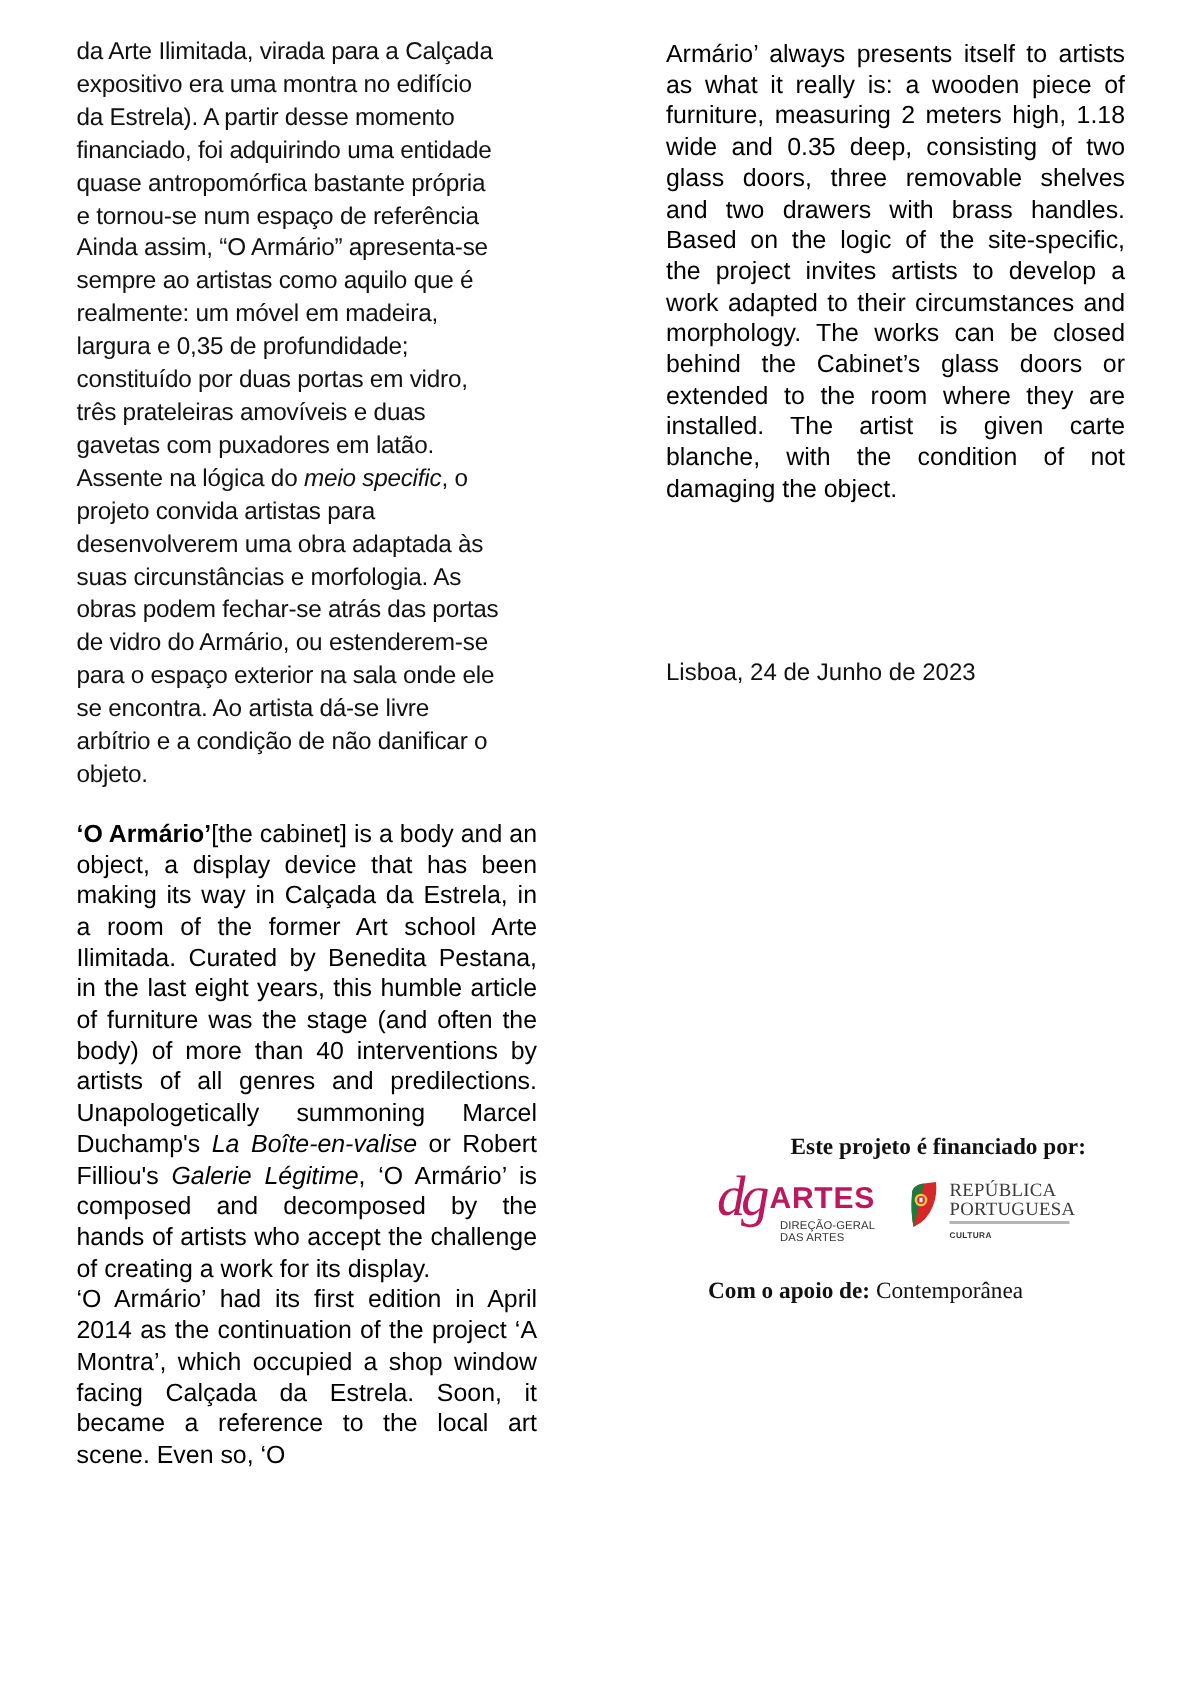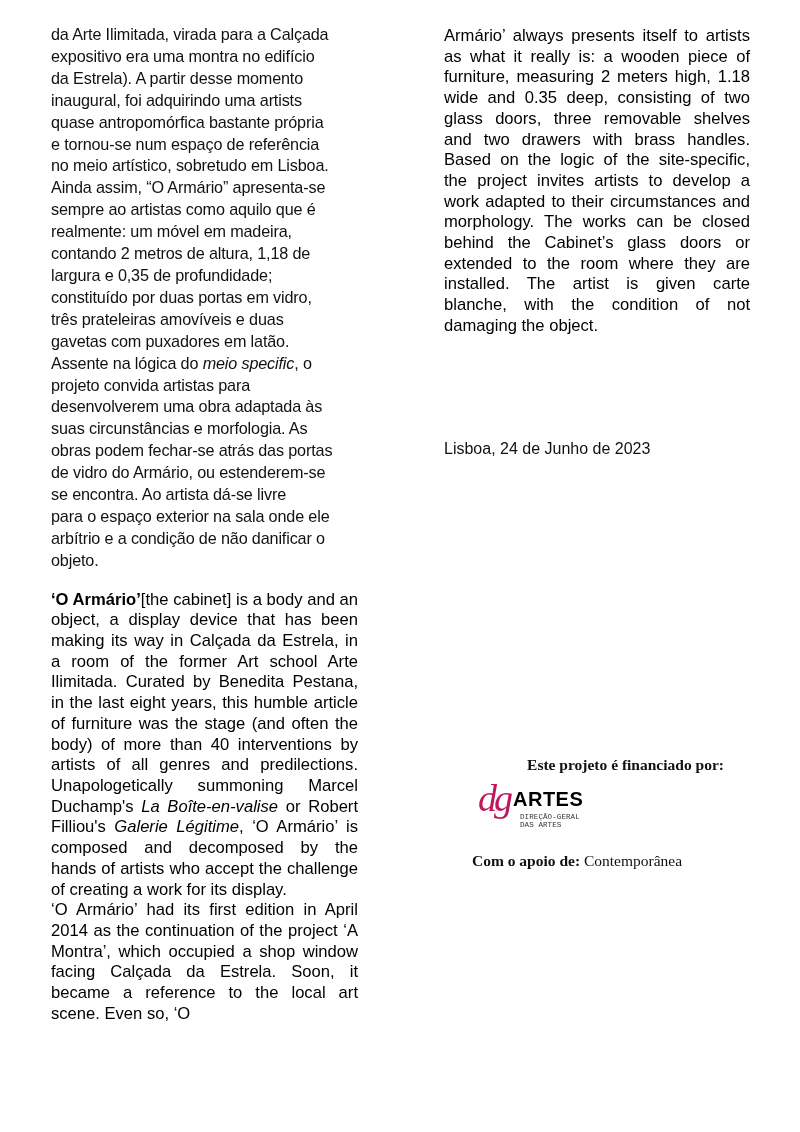--- a/index.html
+++ b/index.html
@@ -43,25 +43,25 @@
     .logos { position: relative; height: 64px; margin-top: 8px; }
     .dg-logo { position: absolute; left: 8px; top: 0; width: 120px; height: 56px; }
     .dg-script {
       position: absolute; left: 0; top: -6px;
       font-family: "Liberation Serif", "DejaVu Serif", serif;
       font-style: italic; font-size: 38px; color: #be185d; letter-spacing: -3px;
     }
     .dg-artes {
       position: absolute; left: 35px; top: 6px;
       font-family: "Liberation Sans", sans-serif; font-weight: bold;
-      font-size: 20px; color: #000000; letter-spacing: 0.5px;
+      font-size: 20px; color: #be185d; letter-spacing: 0.5px;
     }
     .dg-sub {
       position: absolute; left: 42px; top: 31px;
-      font-family: Liberation Mono, monospace; font-size: 7.5px; line-height: 8px;
+      font-family: Liberation Sans, sans-serif; font-size: 7.5px; line-height: 8px;
       color: #333; letter-spacing: 0.1px;
     }
     .rp-logo { position: absolute; left: 136px; top: 2px; width: 110px; height: 50px; }
     .rp-flag { position: absolute; left: 0; top: 4px; width: 20px; height: 30px; }
     .rp-name {
       position: absolute; left: 27px; top: 3px;
       font-family: "Liberation Serif", serif; font-size: 12.5px; line-height: 12.5px;
       color: #3a3a3a; letter-spacing: 0.2px;
     }
     .rp-line { position: absolute; left: 27px; top: 30px; width: 80px; height: 2px; background: #b5b5b5; }
@@ -76,40 +76,38 @@
     }
   </style>
 </head>
 <body>
 
 <div class="col-left">
   <div class="pt-para">
     <div>da Arte Ilimitada, virada para a Calçada</div>
     <div>expositivo era uma montra no edifício</div>
     <div>da Estrela). A partir desse momento</div>
-    <div>inaugural, foi adquirindo uma artists</div>
+    <div>financiado, foi adquirindo uma entidade</div>
     <div>quase antropomórfica bastante própria</div>
     <div>e tornou-se num espaço de referência</div>
-    <div>no meio artístico, sobretudo em Lisboa.</div>
     <div>Ainda assim, “O Armário” apresenta-se</div>
     <div>sempre ao artistas como aquilo que é</div>
     <div>realmente: um móvel em madeira,</div>
-    <div>contando 2 metros de altura, 1,18 de</div>
     <div>largura e 0,35 de profundidade;</div>
     <div>constituído por duas portas em vidro,</div>
     <div>três prateleiras amovíveis e duas</div>
     <div>gavetas com puxadores em latão.</div>
     <div><span>Assente na lógica do </span><span class="ital">meio specific</span><span>, o</span></div>
     <div>projeto convida artistas para</div>
     <div>desenvolverem uma obra adaptada às</div>
     <div>suas circunstâncias e morfologia. As</div>
     <div>obras podem fechar-se atrás das portas</div>
     <div>de vidro do Armário, ou estenderem-se</div>
+    <div>para o espaço exterior na sala onde ele</div>
     <div>se encontra. Ao artista dá-se livre</div>
-    <div>para o espaço exterior na sala onde ele</div>
     <div>arbítrio e a condição de não danificar o</div>
     <div>objeto.</div>
   </div>
 
   <div class="en-block">
     <p class="en-para"><span class="bold">‘O Armário’</span><span>[the cabinet] is a body and an object, a display device that has been making its way in Calçada da Estrela, in a room of the former Art school Arte Ilimitada. Curated by Benedita Pestana, in the last eight years, this humble article of furniture was the stage (and often the body) of more than 40 interventions by artists of all genres and predilections. Unapologetically summoning Marcel Duchamp's </span><span class="ital">La Boîte-en-valise</span><span> or Robert Filliou's </span><span class="ital">Galerie Légitime</span><span>, ‘O Armário’ is composed and decomposed by the hands of artists who accept the challenge of creating a work for its display.</span></p>
     <p class="en-para">‘O Armário’ had its first edition in April 2014 as the continuation of the project ‘A Montra’, which occupied a shop window facing Calçada da Estrela. Soon, it became a reference to the local art scene. Even so, ‘O</p>
   </div>
 </div>
 
@@ -123,15 +121,30 @@
   <div class="funding-title">Este projeto é financiado por:</div>
   <div class="logos">
     <div class="dg-logo">
       <span class="dg-script">dg</span>
       <span class="dg-artes">ARTES</span>
       <div class="dg-sub">
         <div>DIREÇÃO-GERAL</div>
         <div>DAS ARTES</div>
       </div>
     </div>
+    <div class="rp-logo">
+      <svg class="rp-flag" viewBox="0 0 20 30">
+        <path d="M2 8 Q2 2 10 1 L18 0 Q19 8 16 16 Q12 26 3 30 Q1 20 2 8 Z" fill="#d62828"></path>
+        <path d="M2 8 Q2 2 10 1 L8 10 Q6 20 3 30 Q1 20 2 8 Z" fill="#1f7a3a"></path>
+        <circle cx="8" cy="12" r="4.2" fill="#f2c94c"></circle>
+        <circle cx="8" cy="12" r="2.6" fill="#d62828"></circle>
+        <rect x="7" y="10.5" width="2" height="3" fill="#ffffff"></rect>
+      </svg>
+      <div class="rp-name">
+        <div>REPÚBLICA</div>
+        <div>PORTUGUESA</div>
+      </div>
+      <div class="rp-line"></div>
+      <div class="rp-cultura">CULTURA</div>
+    </div>
   </div>
   <div class="support"><span class="bold">Com o apoio de:</span> <span>Contemporânea</span></div>
 </div>
 
 </body></html>

